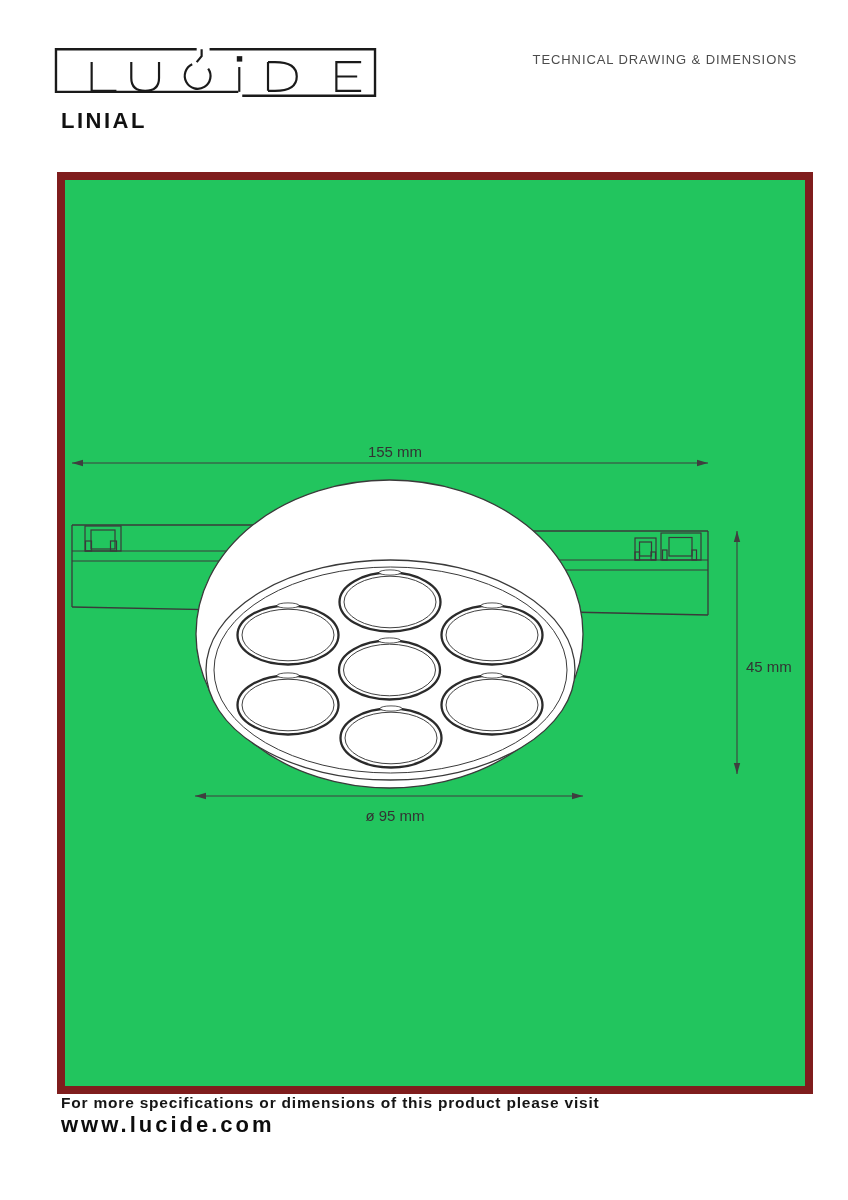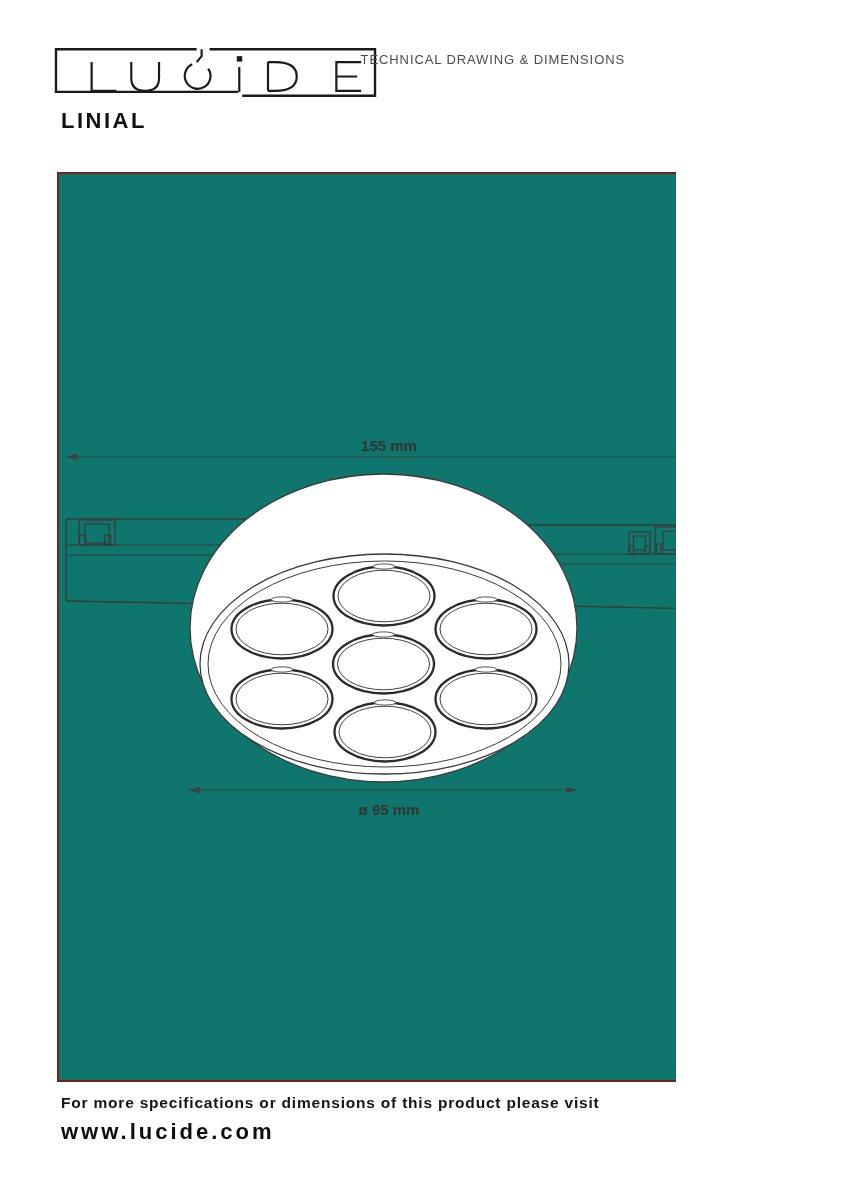--- a/index.html
+++ b/index.html
@@ -1,44 +1,44 @@
 <!DOCTYPE html>
 <html><head>
 <meta charset="utf-8">
 <style>
   html,body { margin:0; padding:0; background:#ffffff; }
   .page {
-    position:relative; width:676px; height:1200px; background:#ffffff;
+    position:relative; width:848px; height:1200px; background:#ffffff;
     font-family:"Liberation Sans", sans-serif; overflow:hidden;
   }
   
   .logo { position:absolute; left:54px; top:48px; width:323px; height:50px; }
   .tech-title {
     position:absolute; top:52px; right:51px;
     font-size:13px; letter-spacing:0.9px; color:#4c4c4c; white-space:nowrap;
   }
   .product-name {
     position:absolute; left:61px; top:108px;
     font-size:22px; font-weight:bold; letter-spacing:2.5px; color:#111;
   }
   .meta { position:absolute; left:415px; top:119px; font-size:13.5px; line-height:17.5px; color:#1d1d1d; white-space:nowrap; }
   .meta .label { font-weight:bold; }
   .meta .value-bold { font-weight:bold; }
   .meta .value-muted { color:#7d7d7d; font-weight:normal; }
   
   .frame {
     position:absolute; left:57px; top:172px; width:740px; height:906px;
-    border:2px solid #7f1d1d; background:#0f766e;font-weight:bold;
+    border:8px solid #7f1d1d; background:#22c55e;
   }
   .frame svg.drawing { position:absolute; left:0; top:0; }
   .dim-text { font-family:"Liberation Sans", sans-serif; font-size:15px; fill:#333; }
   
   .footer { position:absolute; left:61px; top:1094px; }
   .footer-note { font-size:15.5px; font-weight:bold; letter-spacing:0.8px; color:#151515; }
-  .footer-site { margin-top:7px; font-size:22px; font-weight:bold; letter-spacing:3px; color:#0d0d0d; cursor:pointer; }
+  .footer-site { margin-top:0; font-size:22px; font-weight:bold; letter-spacing:3px; color:#0d0d0d; cursor:pointer; }
 </style>
 </head>
 <body>
 
 <div class="page">
 
   <svg class="logo" viewBox="0 0 326 50" role="img" aria-label="LUCIDE">
     <g fill="none" stroke="#1a1a1a" stroke-width="2.4">
       <path d="M144,1 H2 V44 H186"></path>
       <path d="M157,1 H324 V48 H190"></path>

